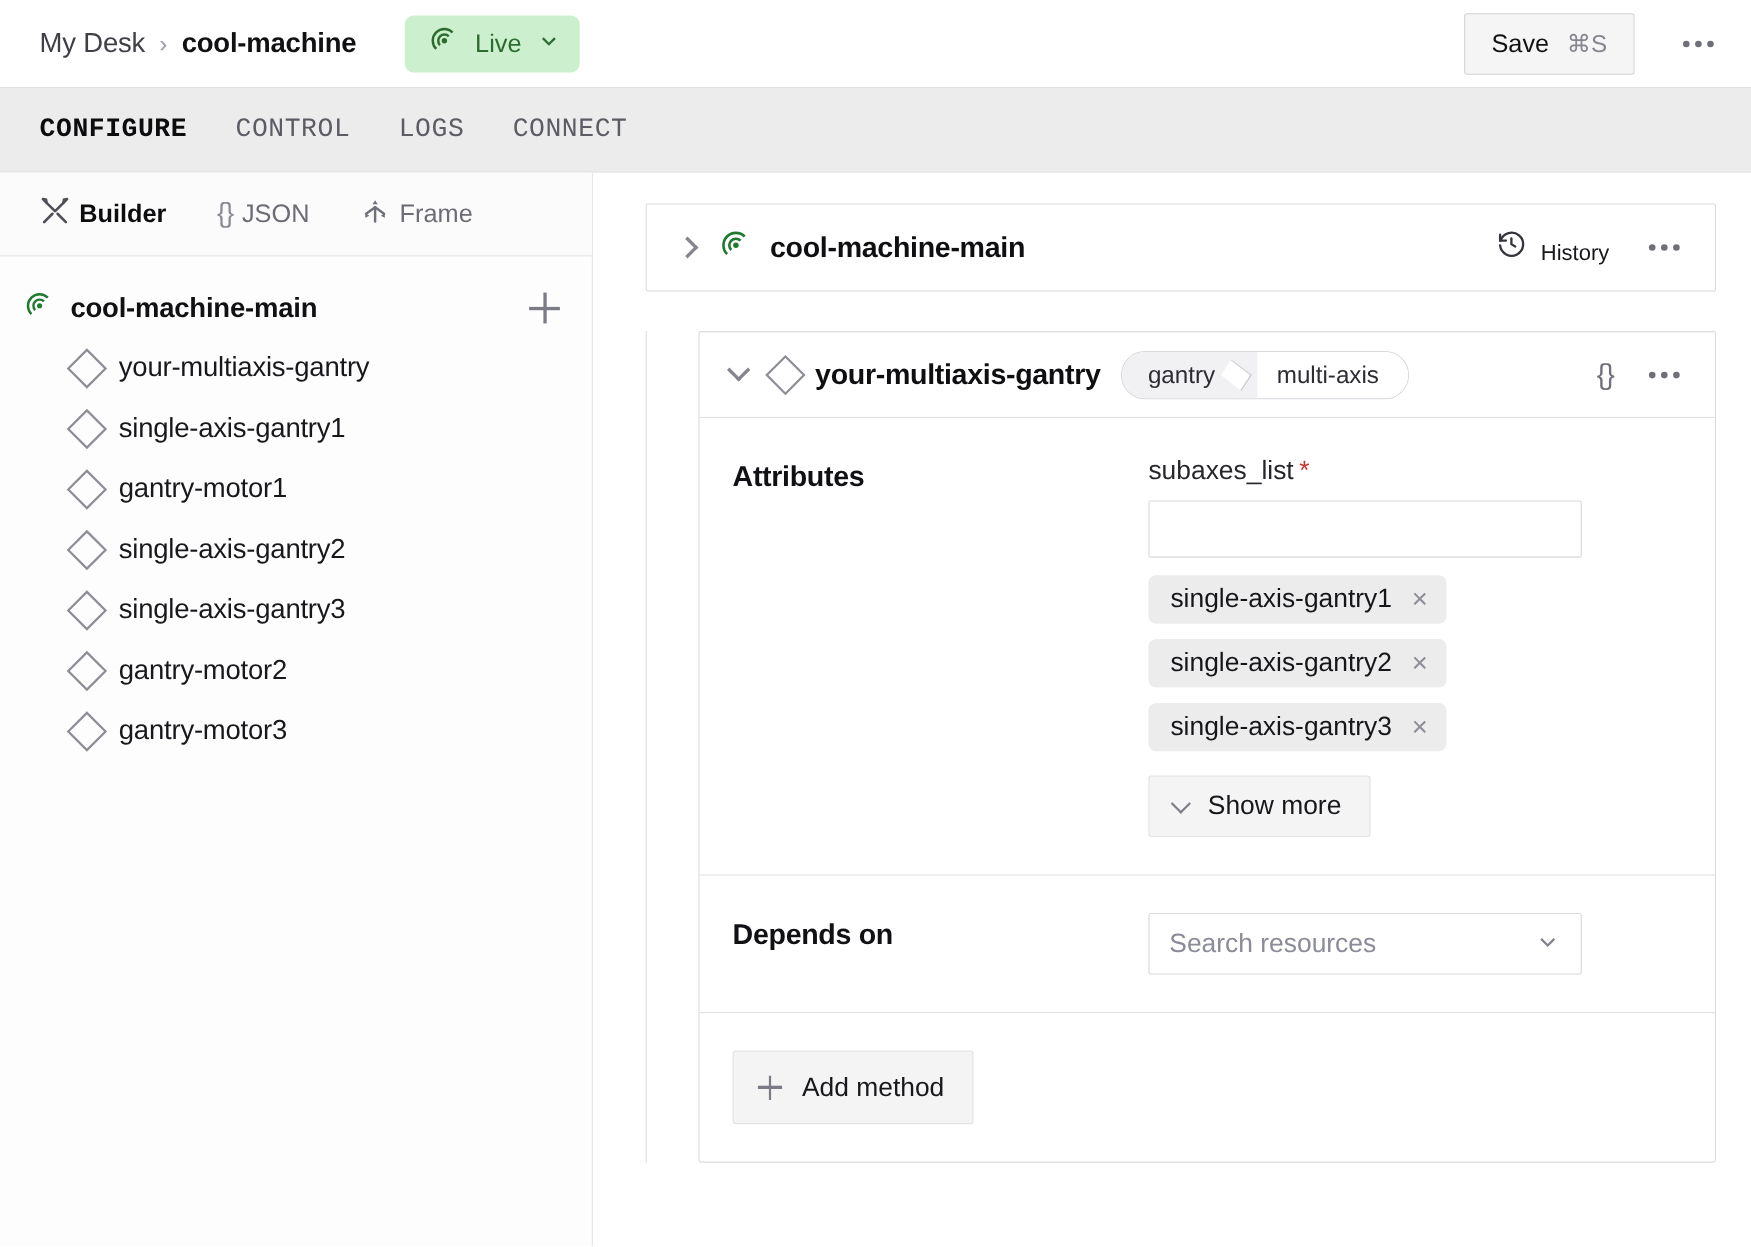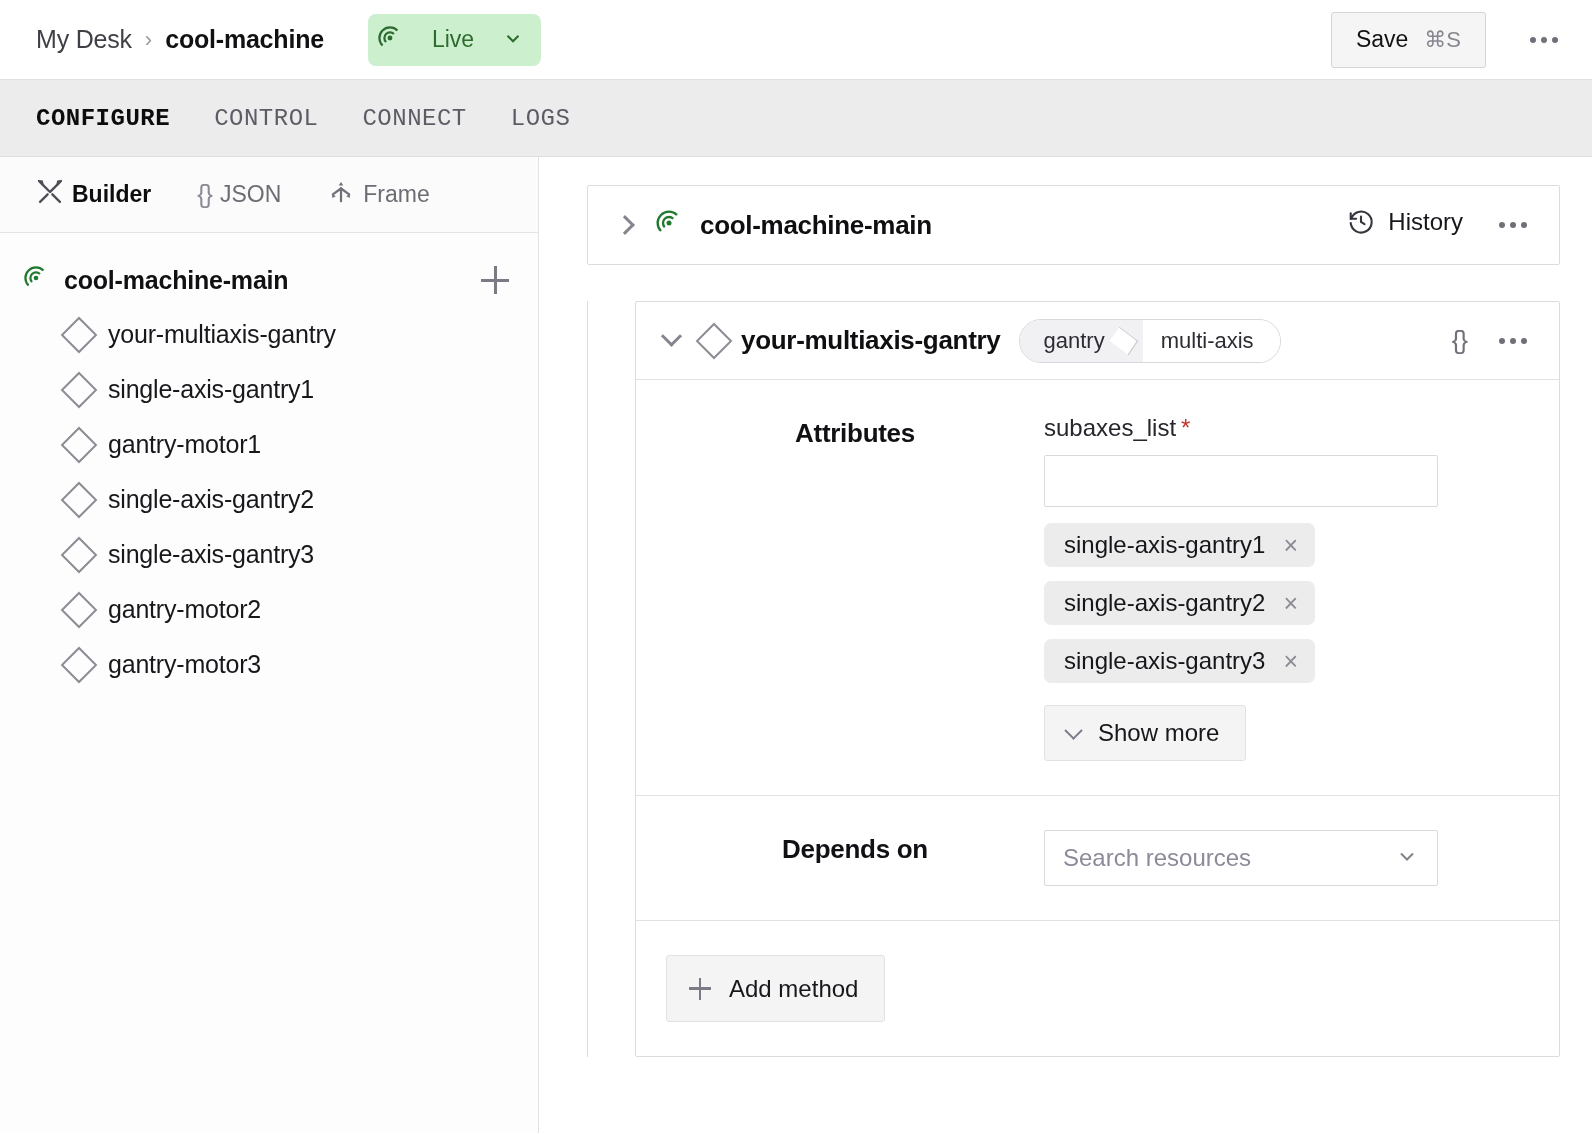--- a/index.html
+++ b/index.html
@@ -27,24 +27,24 @@
     letter-spacing: -0.2px;
   }
   .crumb.current { font-weight: 700; color: #111114; }
   .crumb-sep {
     font-size: 22px; color: #9a9aa2;
     margin: 0 13px;
     line-height: 1;
   }
   .live-badge {
     margin-left: 44px;
-    display: flex; align-items: center; gap: 28px;
+    display: flex; align-items: center; gap: 14px;
     background: #ccf0cd;
     border-radius: 8px;
-    padding: 9px 17px 9px 8px;
+    padding: 9px 17px 9px 22px;
     height: 52px;
   }
   .live-badge .lbl { font-size: 23px; color: #2e6b31; }
   .topbar-right {
     margin-left: auto;
     display: flex; align-items: center; gap: 36px; justify-content: center;
   }
   .save-btn {
     display: flex; align-items: center; gap: 16px;
     border: 1px solid #d4d4d8;
@@ -193,23 +193,23 @@
     cursor: pointer;
   }
   .machine-card .mname {
     font-size: 26px; font-weight: 700; color: #0f0f12;
     margin-left: 16px; letter-spacing: -0.3px;
   }
   .machine-right {
     margin-left: auto; display: flex; align-items: center; gap: 20px;
   }
   .history-btn {
-    display: flex; align-items: flex-start; gap: 13px;
-    cursor: pointer;
-    font-size: 24px; color: #17171b;
+    display: flex; align-items: flex-end; gap: 13px;
+    cursor: pointer;
+    font-size: 20px; color: #17171b;
     padding: 6px 8px;
   }
 
   
   .rail-wrap { display: flex; }
   .rail {
     width: 1px; background: #dcdce0;
     flex: 0 0 1px;
     margin-right: 47px;
     margin-left: 0px;
@@ -268,21 +268,20 @@
     display: flex;
     padding: 34px 24px 34px 30px;
     border-bottom: 1px solid #e2e2e6;
   }
   .row:last-child { border-bottom: none; }
   .row-label {
     flex: 0 0 378px;
     font-size: 26px; font-weight: 700; color: #111115;
     letter-spacing: -0.3px;
     padding-top: 4px;
-    text-align: center;
   }
   .row-field { flex: 1 1 auto; }
 
   .field-label {
     font-size: 24px; color: #26262c;
     margin-bottom: 13px;
   }
   .req { color: #c5322b; margin-left: 5px; }
   .text-input {
     width: 394px; height: 52px;
@@ -382,22 +381,22 @@
         <i></i>
         <i></i>
         <i></i>
       </div>
   </div>
 </div>
 
 <div class="tabbar">
   <div class="tab active">CONFIGURE</div>
   <div class="tab">CONTROL</div>
+  <div class="tab">LOGS</div>
   <div class="tab">CONNECT</div>
-  <div class="tab">LOGS</div>
 </div>
 
 <div class="body">
 
   <div class="sidebar">
 
     <div class="side-toolbar">
       <div class="side-tool active">
         <span>
           <svg width="28" height="28" viewBox="0 0 24 24" fill="none" stroke="#4e4e57" stroke-width="2" stroke-linecap="round">

